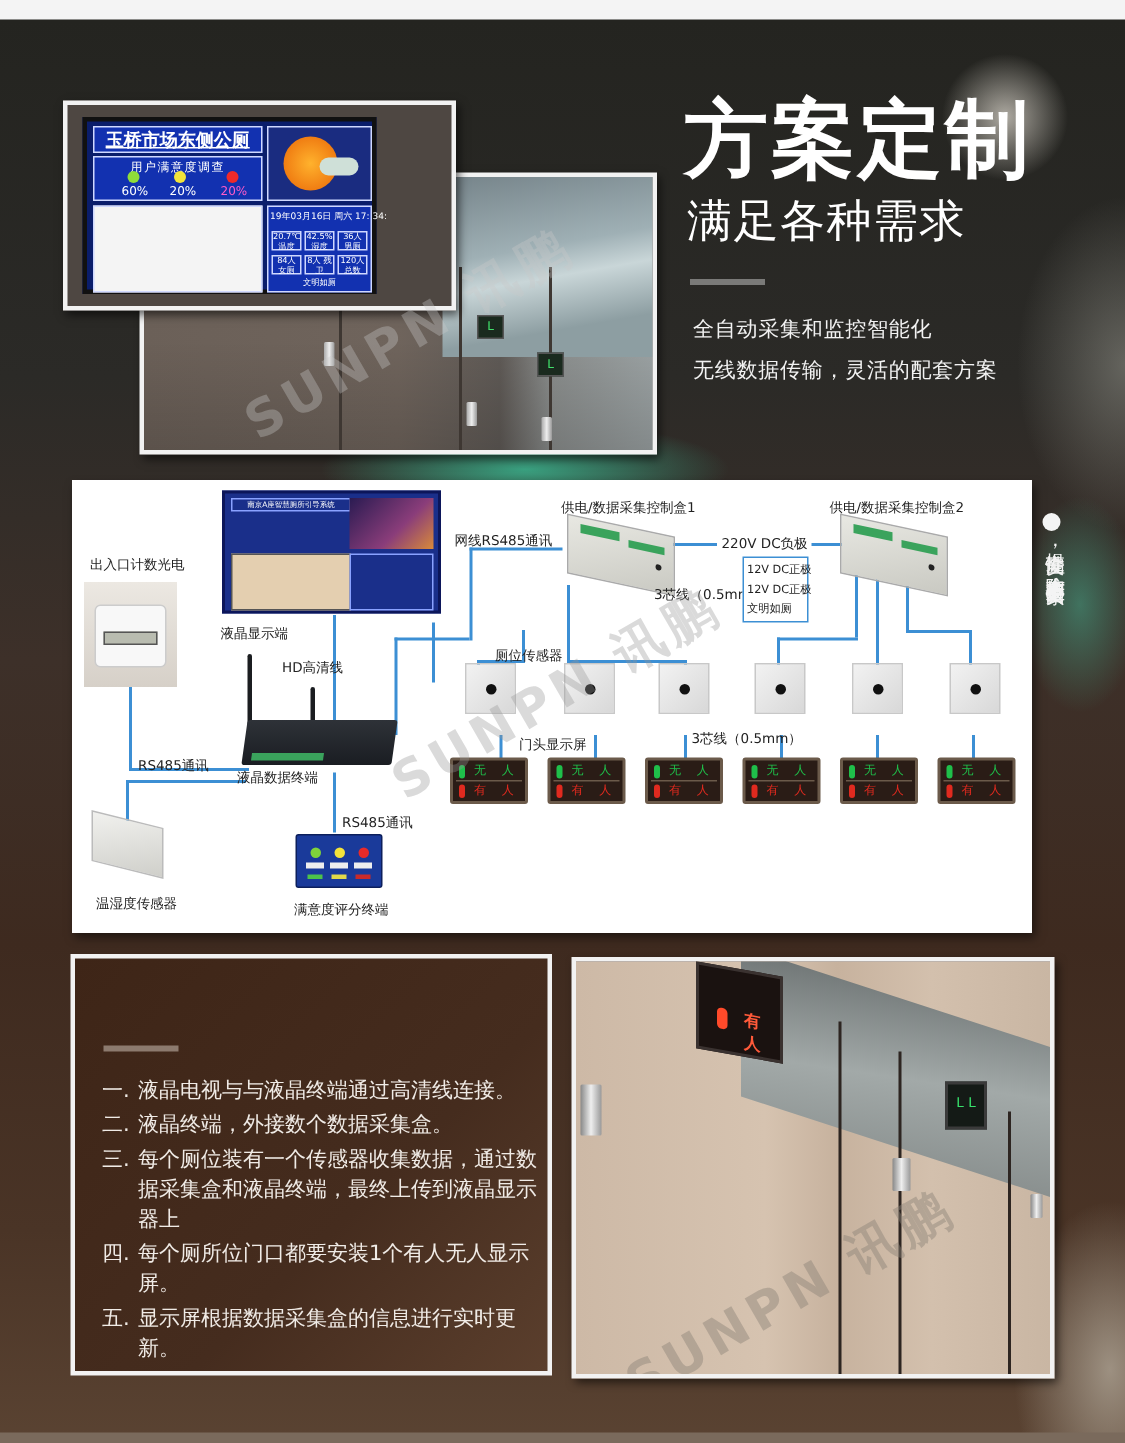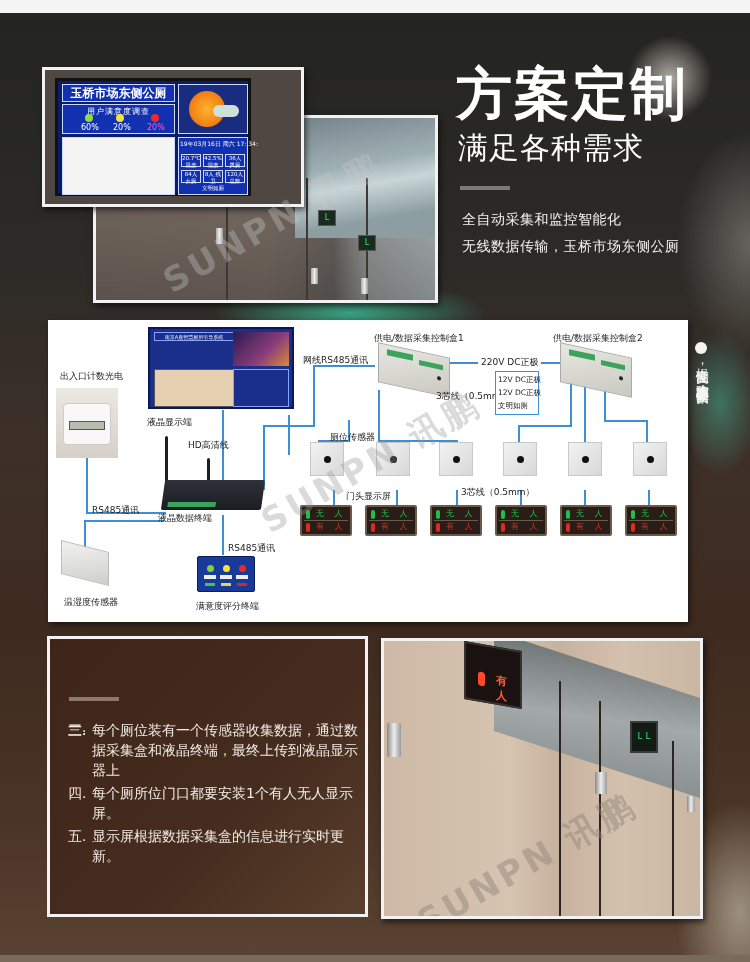--- a/index.html
+++ b/index.html
@@ -30,21 +30,21 @@
       linear-gradient(90deg, #6b6058 0%, #6f645c 50%, #5f5a56 70%, #8a8d8c 80%, #9ba2a3 100%);
   }
   .photo-back .ceiling { position: absolute; right: 0; top: 0; width: 140px; height: 120px;
     background: linear-gradient(170deg, #76848a 0%, #9fb0b5 40%, #c9d6d8 55%, #8d9ea2 80%); }
   .photo-back .stall-line { position: absolute; top: 60px; width: 2px; height: 128px; background: #3e3732; }
   .photo-back .handle { position: absolute; width: 7px; height: 16px; background: linear-gradient(90deg,#aaa,#eee,#999); border-radius: 1px; }
   .photo-back .mini-sign { position: absolute; width: 18px; height: 16px; background: #1a2a1e; border: 1px solid #555; color: #42e06b; font-size: 8px; text-align: center; line-height: 14px; }
 
   .photo-tv { left: 42px; top: 67px; width: 262px; height: 140px; background: #4e4742; }
   .tv-screen { position: absolute; left: 10px; top: 8px; width: 196px; height: 118px; background: #0a1d6b; border: 3px solid #111; }
-  .tv-title { position: absolute; left: 4px; top: 3px; width: 113px; height: 18px; border: 1px solid #cfd8ff; color: #fff; font-weight: bold; font-size: 12px; text-align: center; line-height: 16px; background: #1231b0; }
+  .tv-title { position: absolute; left: 4px; top: 3px; width: 113px; height: 18px; border: 1px solid #cfd8ff; color: #fff; font-weight: bold; font-size: 12px; text-align: center; line-height: 16px; background: #1231b0; text-decoration: underline; }
   .tv-survey { position: absolute; left: 4px; top: 23px; width: 113px; height: 30px; border: 1px solid #cfd8ff; background: #1231b0; }
   .tv-survey-title { color: #fff; font-size: 8px; text-align: center; margin-top: 1px; letter-spacing: 1px; }
   .tv-pct { position: absolute; top: 18px; font-size: 8px; color: #fff; }
   .face { position: absolute; top: 9px; width: 8px; height: 8px; border-radius: 50%; }
   .tv-sun { position: absolute; left: 120px; top: 3px; width: 70px; height: 50px; border: 1px solid #cfd8ff; background: #1a2c80; }
   .sun { position: absolute; left: 10px; top: 6px; width: 36px; height: 36px; border-radius: 50%; background: radial-gradient(circle, #ffb22d 0%, #f07d12 70%); }
   .cloud { position: absolute; left: 34px; top: 20px; width: 26px; height: 12px; border-radius: 8px; background: #cfe0d8; }
   .tv-plan { position: absolute; left: 4px; top: 56px; width: 113px; height: 58px; border: 1px solid #cfd8ff; background: #f4f4f4; }
   .tv-info { position: absolute; left: 120px; top: 56px; width: 70px; height: 58px; border: 1px solid #cfd8ff; background: #1231b0; }
   .tv-date { color: #fff; font-size: 6px; white-space: nowrap; margin: 2px 0 0 1px; }
@@ -165,21 +165,21 @@
     </div>
   </div>
 </div>
 
 <div class="watermark" style="left:150px;top:200px">SUNPN 讯鹏</div>
 
 <div class="hero-title">方案定制</div>
 <div class="hero-sub">满足各种需求</div>
 <div class="hero-bar"></div>
 <div class="hero-line" style="top:211px">全自动采集和监控智能化</div>
-<div class="hero-line" style="top:238px">无线数据传输，玉桥市场东侧公厕</div>
+<div class="hero-line" style="top:238px">无线数据传输，灵活的配套方案</div>
 
 <div class="diagram">
 
   <div class="wire" style="left:38px;top:125px;width:2px;height:68px"></div>
   <div class="wire" style="left:38px;top:192px;width:80px;height:2px"></div>
   <div class="wire" style="left:36px;top:200px;width:2px;height:30px"></div>
   <div class="wire" style="left:36px;top:200px;width:80px;height:2px"></div>
   <div class="wire" style="left:174px;top:90px;width:2px;height:70px"></div>
   <div class="wire" style="left:174px;top:195px;width:2px;height:40px"></div>
   <div class="wire" style="left:215px;top:105px;width:2px;height:65px"></div>
@@ -253,21 +253,21 @@
       <div class="pins"></div>
       <div class="pins2"></div>
       <div class="hole"></div>
     </div>
   <div class="dlabel" style="left:505px;top:12px">供电/数据采集控制盒2</div>
   <div class="ctrlbox" style="left:512px;top:30px">
       <div class="pins"></div>
       <div class="pins2"></div>
       <div class="hole"></div>
     </div>
-  <div class="dlabel" style="left:430px;top:36px;background:#fff;padding:0 3px">220V DC正极</div>
+  <div class="dlabel" style="left:430px;top:36px;background:#fff;padding:0 3px">220V DC负极</div>
   <div class="dlabel" style="left:255px;top:34px">网线RS485通讯</div>
   <div class="dlabel" style="left:388px;top:70px">3芯线（0.5mm）</div>
   <div class="legend-box">
     <div>12V DC正极</div>
     <div>12V DC正极</div>
     <div>文明如厕</div>
   </div>
   <div class="dlabel" style="left:282px;top:111px">厕位传感器</div>
   <div class="dlabel" style="left:298px;top:170px">门头显示屏</div>
   <div class="dlabel" style="left:413px;top:166px">3芯线（0.5mm）</div>
@@ -336,22 +336,22 @@
 
   <div class="watermark" style="left:200px;top:120px;color:rgba(150,150,150,0.35)">SUNPN 讯鹏</div>
 </div>
 
 <div class="side-dot"></div>
 <div class="side-text">提高安全性，防止人多拥挤产生不安全因素</div>
 
 <div class="hw-box">
   <div class="hw-bar"></div>
   <ul class="hw-list">
-    <li><span class="num">一.</span></li>
-    <li><span class="num">二.</span></li>
+    <li><span class="num">一.</span><span>液晶电视与与液晶终端通过高清线连接。</span></li>
+    <li><span class="num">二.</span><span>液晶终端，外接数个数据采集盒。</span></li>
     <li><span class="num">三.</span><span>每个厕位装有一个传感器收集数据，通过数据采集盒和液晶终端，最终上传到液晶显示器上</span></li>
     <li><span class="num">四.</span><span>每个厕所位门口都要安装1个有人无人显示屏。</span></li>
     <li><span class="num">五.</span><span>显示屏根据数据采集盒的信息进行实时更新。</span></li>
   </ul>
 </div>
 
 <div class="photo-doors">
   <div class="ceil"></div>
   <div class="seam" style="left:175px;top:40px;height:240px"></div>
   <div class="seam" style="left:215px;top:60px;height:220px"></div>

